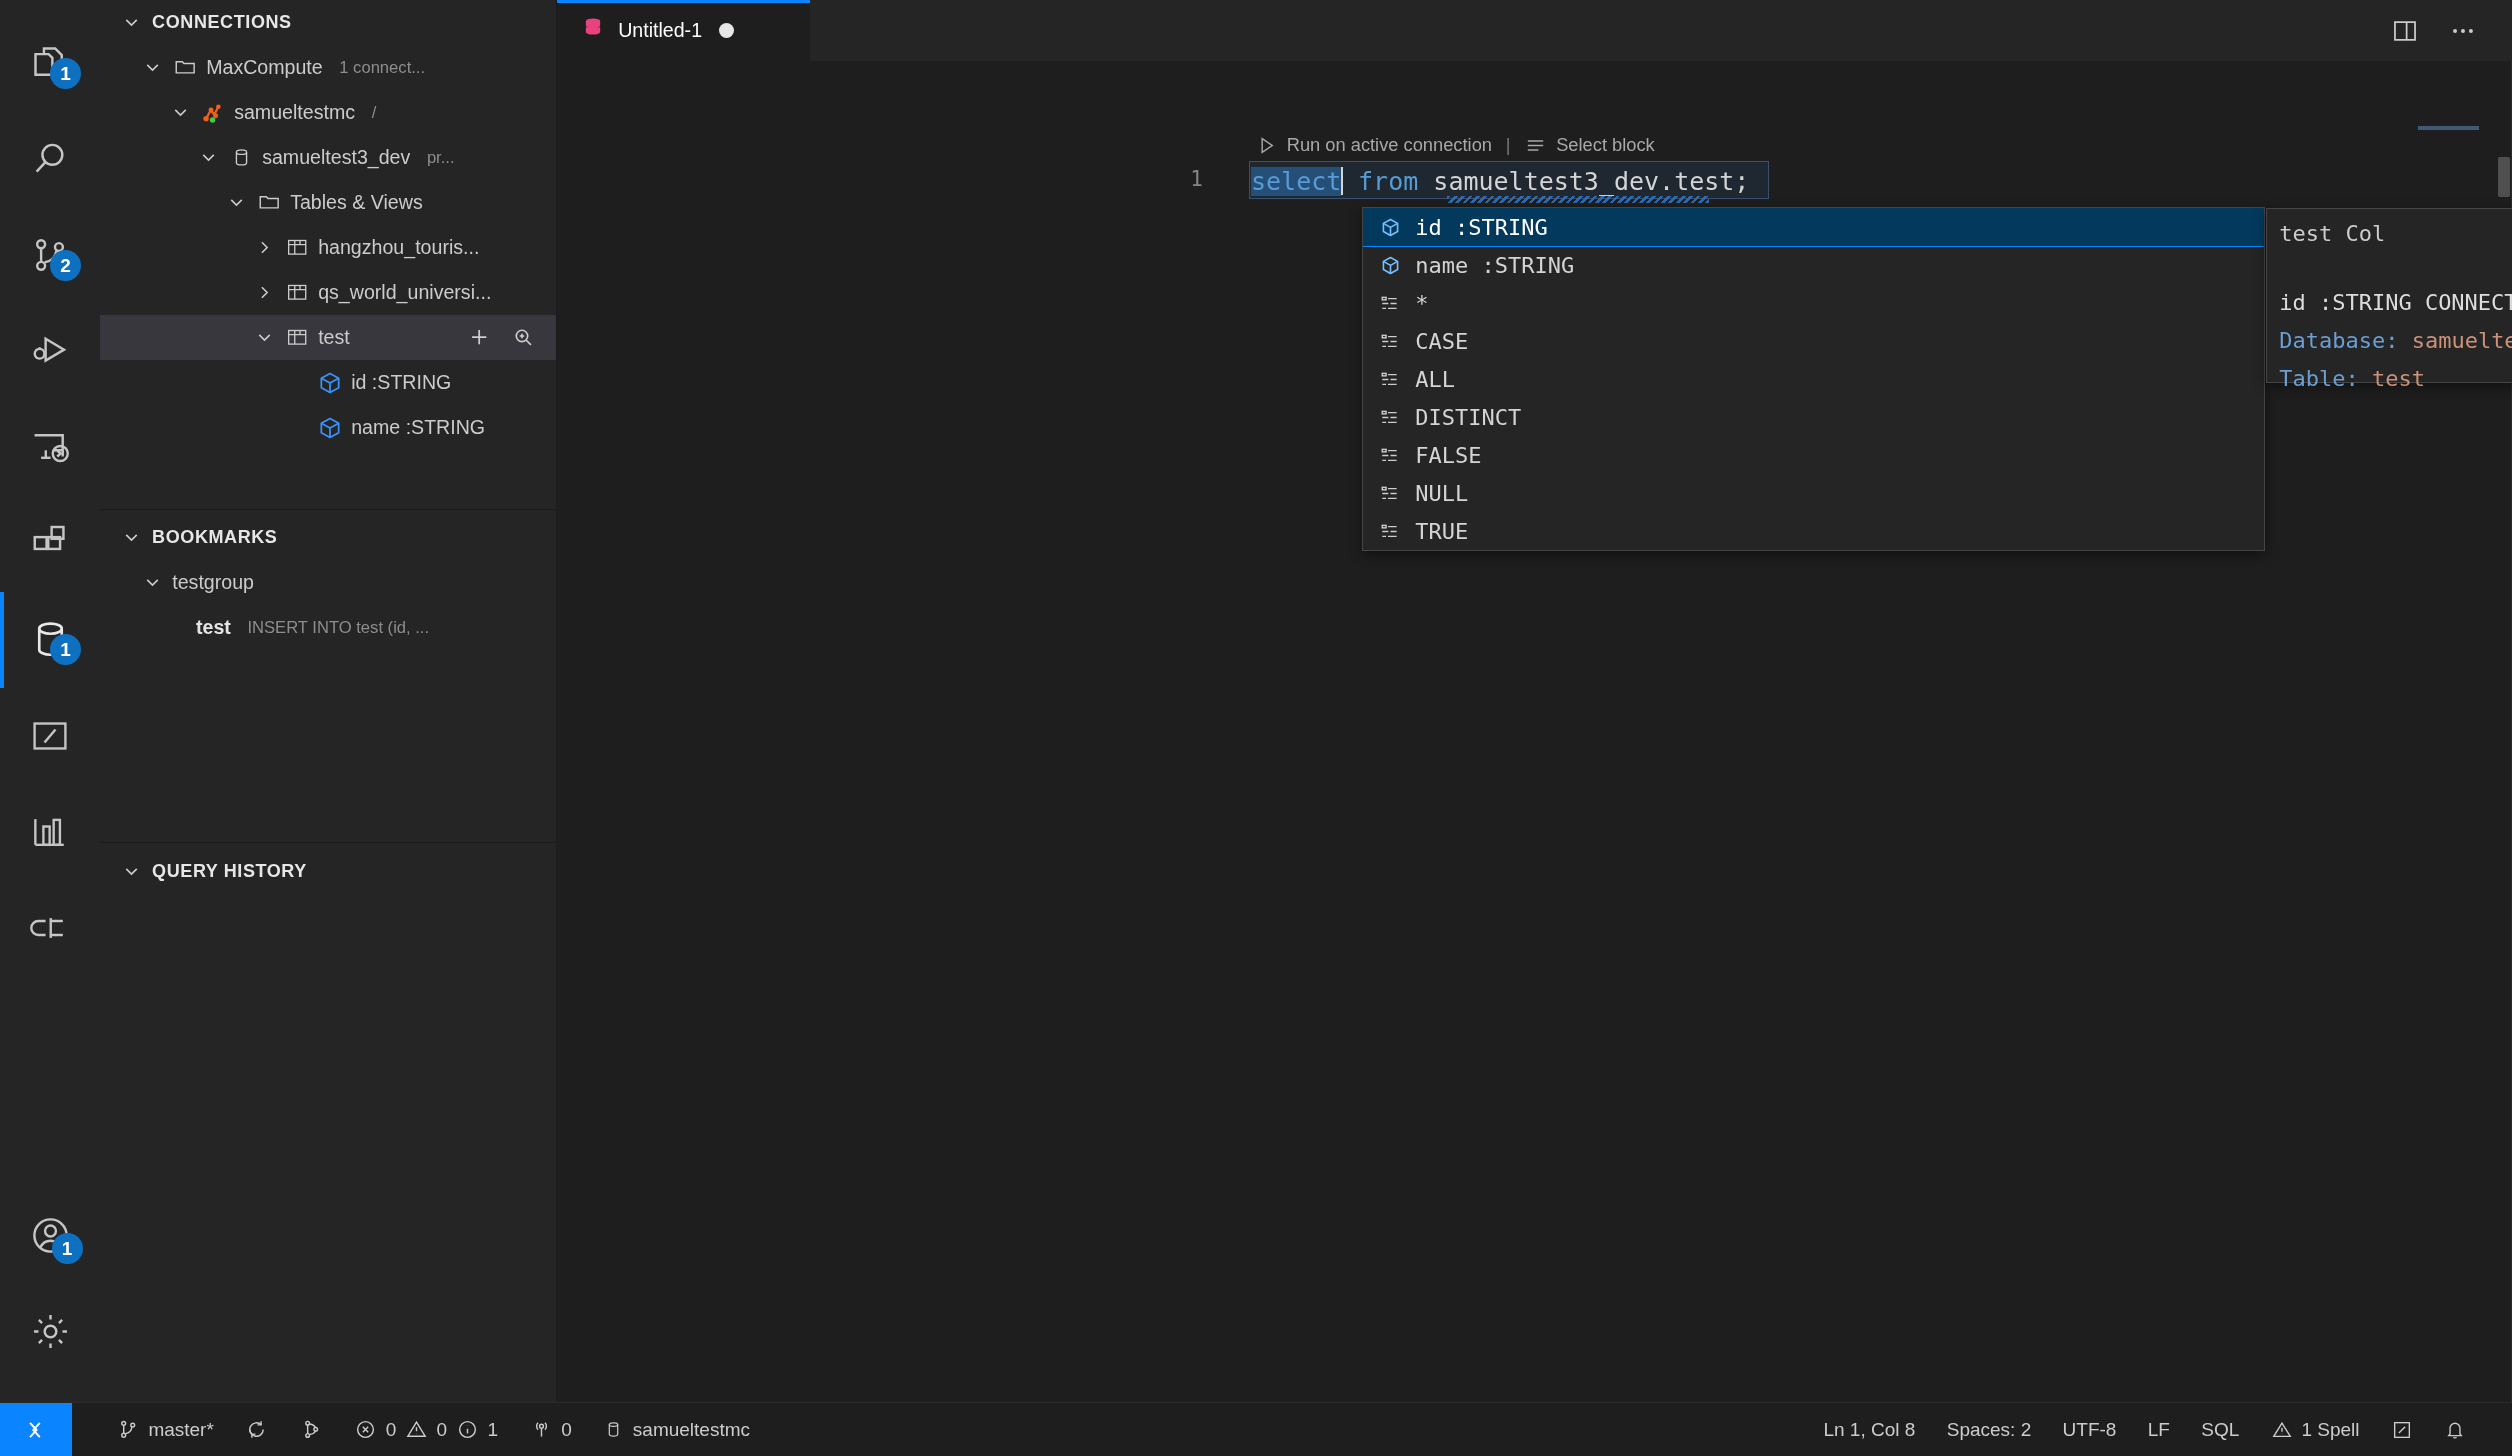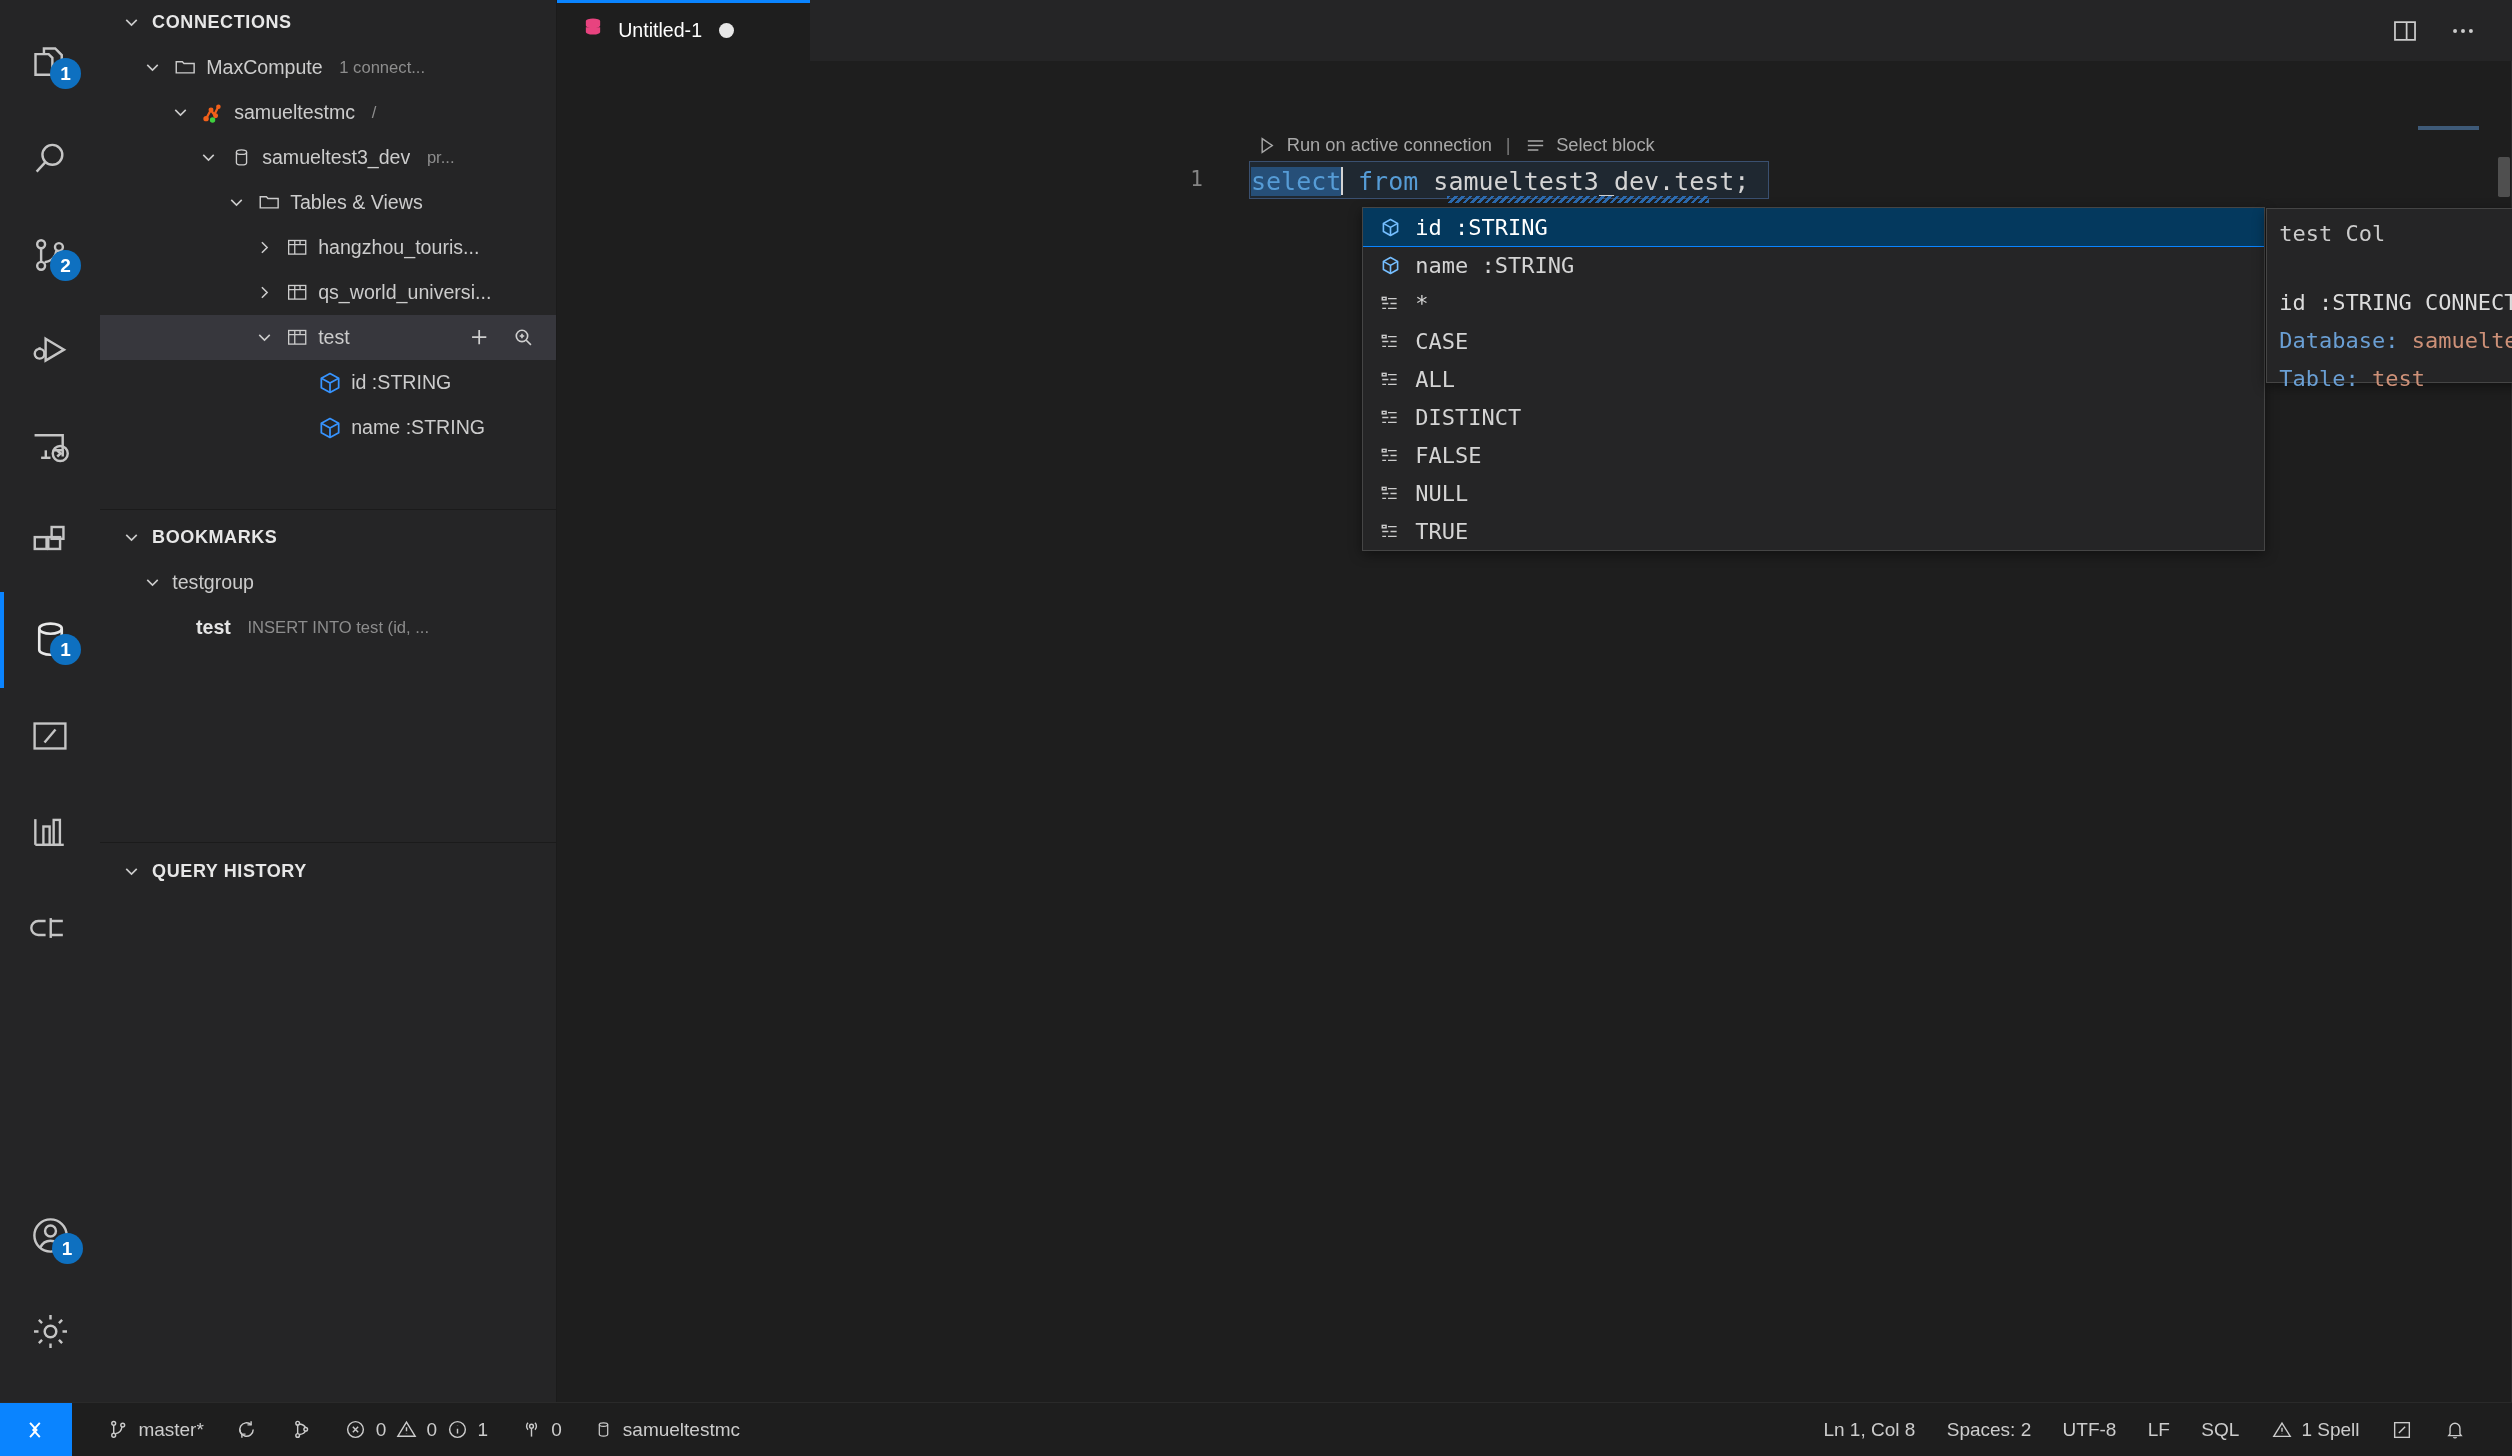--- a/index.html
+++ b/index.html
@@ -165,21 +165,21 @@
   
   .statusbar {
     height: 54px; background: #1e1e1e; border-top: 0.9px solid #2a2a2a;
     display: flex; align-items: center; color: #cccccc; font-size: 19px; flex: none;
   }
   .sb-remote {
     width: 72px; height: 54px; background: #0a84ff; color: #fff;
     display: flex; align-items: center; justify-content: center; cursor: pointer;
   }
   .sb-item { display: flex; align-items: center; gap: 8.7px; padding: 0 15.7px; height: 54px; cursor: pointer; }
-  .sb-left { display: flex; align-items: center; padding-left: 19px; }
+  .sb-left { display: flex; align-items: center; padding-left: 29px; }
   .sb-right { display: flex; align-items: center; margin-left: auto; padding-right: 30px; }
   .sb-item svg { display:block; }
 </style>
 </head>
 <body>
 
 <div class="app">
   <div class="body-row">
 
     <div class="activitybar">

